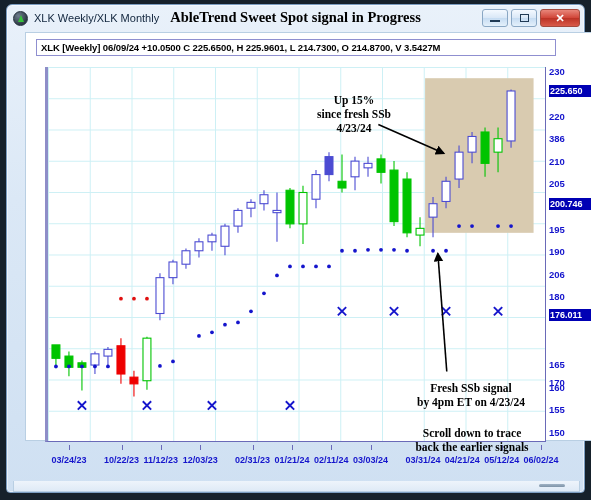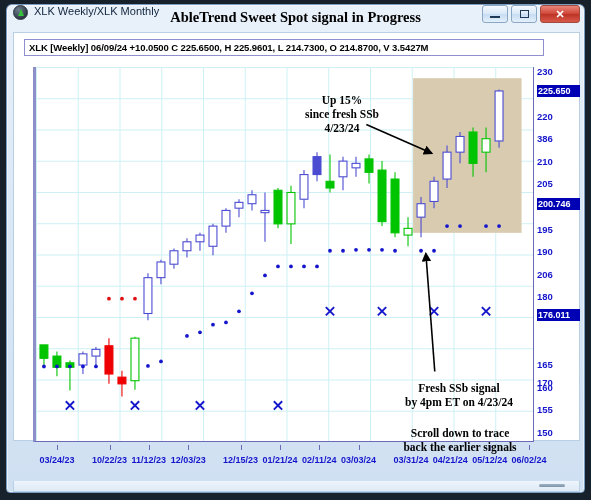--- a/index.html
+++ b/index.html
@@ -17,21 +17,21 @@
     background: linear-gradient(180deg,#e9f1fa 0%, #dbe8f6 40%, #cfe0f2 100%);
     border: 1px solid #7a9cc0;
     border-radius: 6px 6px 4px 4px;
     box-shadow: 0 0 0 1px rgba(255,255,255,.5) inset;
   }
   
   #titlebar {
     position: relative;
     height: 26px;
     display: flex;
-    align-items: flex-start;
+    align-items: center;
     padding: 0 4px 0 6px;
   }
   .app-icon {
     width: 15px; height: 15px; border-radius: 50%;
     background: radial-gradient(circle at 35% 30%, #6f7e8e 0%, #2e3a46 70%);
     border: 1px solid #24303c;
     display: flex; align-items: center; justify-content: center;
     flex: 0 0 auto;
   }
   .app-icon i {
@@ -65,21 +65,21 @@
     border: 1px solid #a34a3e;
     background: linear-gradient(180deg,#e8867a 0%, #d1473a 48%, #bc3326 52%, #d85a4a 100%);
     color: #fff; font-weight: bold; font-size: 11px;
   }
   .wb-min { display:block; width:10px; height:2px; background:#203a55; margin-top:6px; }
   .wb-max { display:block; width:9px; height:8px; border:1.5px solid #203a55; }
 
   
   #panel {
     position: absolute;
-    left: 6px; top: 27px;
+    left: 18px; top: 27px;
     width: 567px; height: 409px;
     background: #ffffff;
     border: 1px solid #b9cfe3;
   }
   #quotebar {
     position: absolute; left: 10px; top: 6px;
     width: 520px; height: 17px;
     border: 1px solid #8f8fd0;
     background: #ffffff;
     display: flex; align-items: center;
@@ -436,21 +436,21 @@
     <div id="xaxis">
         <div class="xtickmark" style="left: 24.1081px;"></div>
         <div class="xtick" style="left: 24.1081px;">03/24/23</div>
         <div class="xtickmark" style="left: 76.5405px;"></div>
         <div class="xtick" style="left: 76.5405px;">10/22/23</div>
         <div class="xtickmark" style="left: 115.865px;"></div>
         <div class="xtick" style="left: 115.865px;">11/12/23</div>
         <div class="xtickmark" style="left: 155.189px;"></div>
         <div class="xtick" style="left: 155.189px;">12/03/23</div>
         <div class="xtickmark" style="left: 207.622px;"></div>
-        <div class="xtick" style="left: 207.622px;">12/15/23</div>
+        <div class="xtick" style="left: 207.622px;">02/31/23</div>
         <div class="xtickmark" style="left: 246.946px;"></div>
         <div class="xtick" style="left: 246.946px;">01/21/24</div>
         <div class="xtickmark" style="left: 286.27px;"></div>
         <div class="xtick" style="left: 286.27px;">02/11/24</div>
         <div class="xtickmark" style="left: 325.595px;"></div>
         <div class="xtick" style="left: 325.595px;">03/03/24</div>
         <div class="xtickmark" style="left: 378.027px;"></div>
         <div class="xtick" style="left: 378.027px;">03/31/24</div>
         <div class="xtickmark" style="left: 417.351px;"></div>
         <div class="xtick" style="left: 417.351px;">04/21/24</div>

